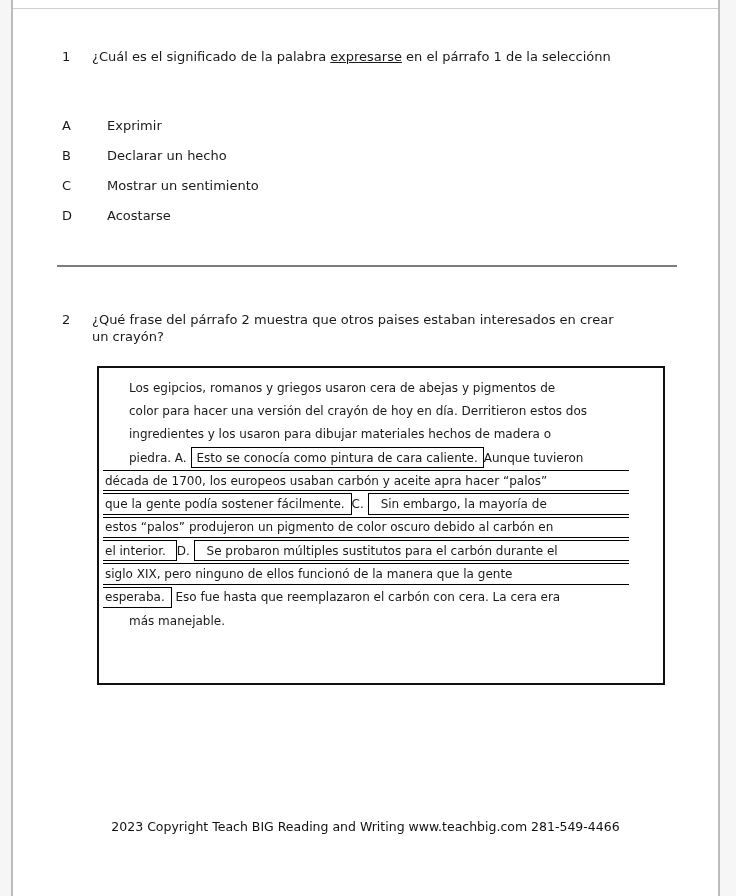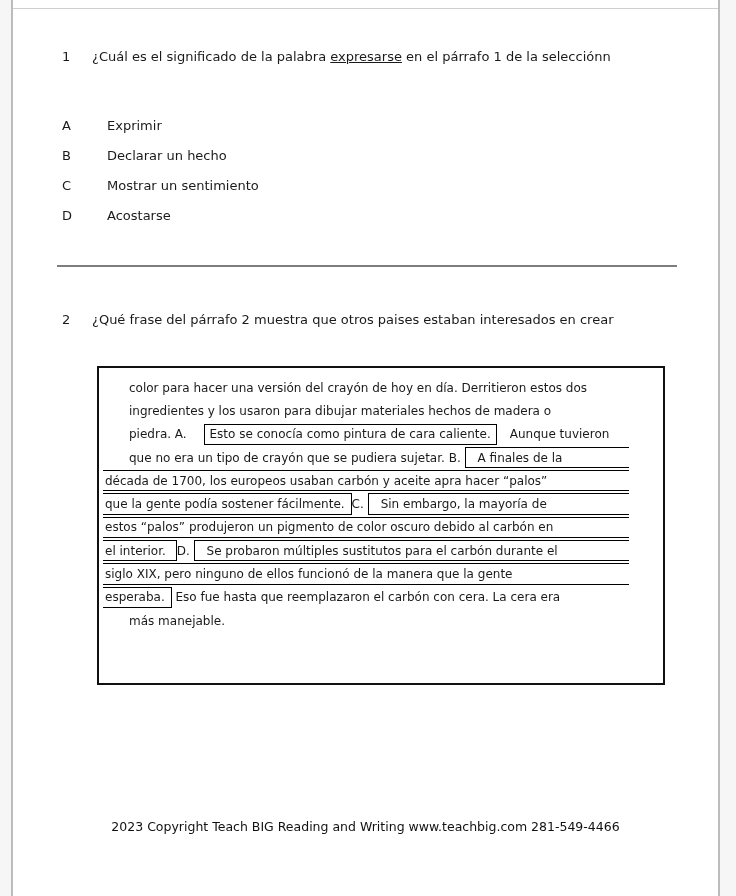--- a/index.html
+++ b/index.html
@@ -33,21 +33,21 @@
     border-top:2px solid #7d7d7d;
   }
   .passage-box {
     position:absolute; top:366px; left:84px; width:568px; height:319px;
     border:2px solid #111111;
     padding:8px 34px 0 30px;
     font-size:12px;
   }
   .pline { display:flex; height:23.3px; align-items:stretch; }
   .pline > span { display:flex; align-items:center; white-space:pre; }
-  .seg-box { border:1px solid #000; padding:0 5px; margin:1px 13px; }
+  .seg-box { border:1px solid #000; padding:0 5px; margin:1px 0; }
   .seg-bs {
     border-top:1px solid #000; border-bottom:1px solid #000; border-left:1px solid #000;
     padding-left:12px; margin:1px 0; flex:1 1 auto;
   }
   .seg-bm {
     border-top:1px solid #000; border-bottom:1px solid #000;
     margin:1px 0 1px -26px; padding-left:2px; flex:1 1 auto;
   }
   .seg-be {
     border-top:1px solid #000; border-bottom:1px solid #000; border-right:1px solid #000;
@@ -89,38 +89,38 @@
         <span>Acostarse</span>
       </div>
     </div>
 
   <div class="divider"></div>
 
   <div class="question q2">
     <div class="qnum">2</div>
     <div class="qtext">
       <div>¿Qué frase del párrafo 2 muestra que otros paises estaban interesados en crear</div>
+      <div>un crayón?</div>
     </div>
   </div>
 
   <div class="passage-box" id="passage">
+      <div class="pline">
+        <span class="seg-p">Los egipcios, romanos y griegos usaron cera de abejas y pigmentos de</span>
+      </div>
       <div class="pline">
         <span class="seg-p">color para hacer una versión del crayón de hoy en día. Derritieron estos dos</span>
       </div>
       <div class="pline">
         <span class="seg-p">ingredientes y los usaron para dibujar materiales hechos de madera o</span>
       </div>
       <div class="pline">
         <span class="seg-p">piedra. A. </span>
         <span class="seg-box">Esto se conocía como pintura de cara caliente.</span>
         <span class="seg-p">Aunque tuvieron</span>
-      </div>
-      <div class="pline">
-        <span class="seg-p">que no era un tipo de crayón que se pudiera sujetar. B. </span>
-        <span class="seg-bs">A finales de la</span>
       </div>
       <div class="pline">
         <span class="seg-bm">década de 1700, los europeos usaban carbón y aceite apra hacer “palos”</span>
       </div>
       <div class="pline">
         <span class="seg-be">que la gente podía sostener fácilmente.</span>
         <span class="seg-p">C. </span>
         <span class="seg-bs">Sin embargo, la mayoría de</span>
       </div>
       <div class="pline">

